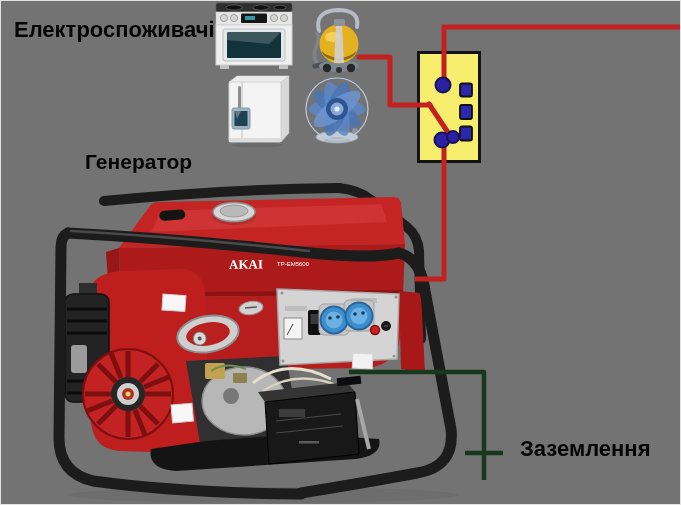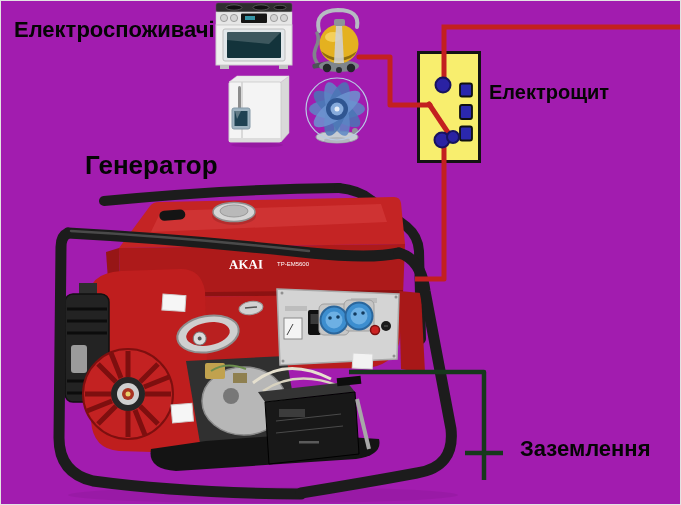--- a/index.html
+++ b/index.html
@@ -1,45 +1,44 @@
 <!DOCTYPE html>
 <html><head>
 <meta charset="utf-8">
 <style>
   html,body{margin:0;padding:0;background:#ffffff;}
   .canvas{
-    position:relative;width:681px;height:505px;background:#a21caf;overflow:hidden;
+    position:relative;width:681px;height:505px;background:#737373;overflow:hidden;
     font-family:"Liberation Sans","DejaVu Sans",sans-serif;
     box-sizing:border-box;border:1px solid #e3e3e3;
   }
   .lbl{position:absolute;color:#050505;font-weight:700;white-space:nowrap;}
   .lbl div{white-space:nowrap;}
   #consumers-label{left:13px;top:16px;font-size:22px;line-height:25px;}
-  #generator-label{left:84px;top:149px;font-size:26px;}
+  #generator-label{left:84px;top:149px;font-size:21px;}
   #external-label{left:452px;top:0px;width:229px;text-align:center;font-size:20.5px;line-height:25px;}
   #panel-label{left:488px;top:80px;font-size:20px;line-height:23.5px;}
   #ground-label{left:519px;top:435px;font-size:22px;text-align:right;}
   svg{position:absolute;left:0;top:0;}
 </style>
 </head>
 <body>
 
 <div class="canvas">
 
   <div class="lbl" id="consumers-label">
     <div>Електроспоживачі</div>
   </div>
 
   <div class="lbl" id="generator-label">Генератор</div>
 
   <div class="lbl" id="external-label">
   </div>
 
   <div class="lbl" id="panel-label">
-    <div>Електрощит</div>
   </div>
 
   <div class="lbl" id="ground-label">Заземлення</div>
 
   <svg width="681" height="505" viewBox="0 0 681 505">
 
     <g transform="translate(213,2)">
       <rect x="2" y="0" width="76" height="9" rx="2" fill="#2e2e2e" stroke="#555" stroke-width="0.5"></rect>
       <ellipse cx="20" cy="4.5" rx="8" ry="2.6" fill="#101010" stroke="#6a6a6a" stroke-width="0.7"></ellipse>
       <ellipse cx="47" cy="4.5" rx="8" ry="2.6" fill="#101010" stroke="#6a6a6a" stroke-width="0.7"></ellipse>

